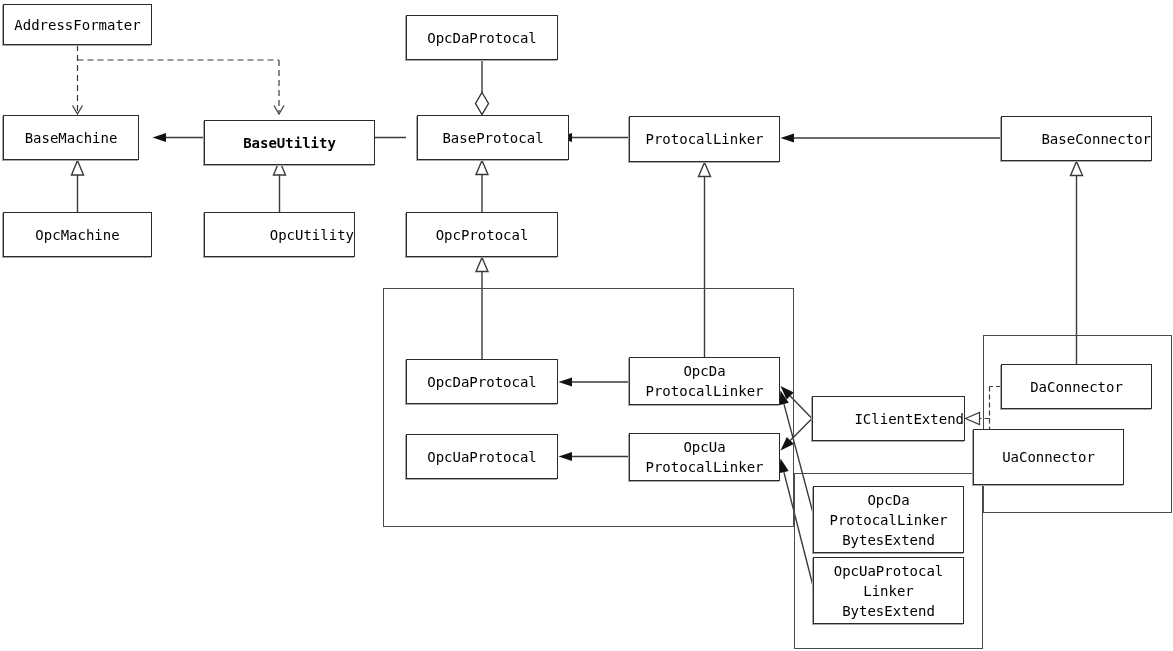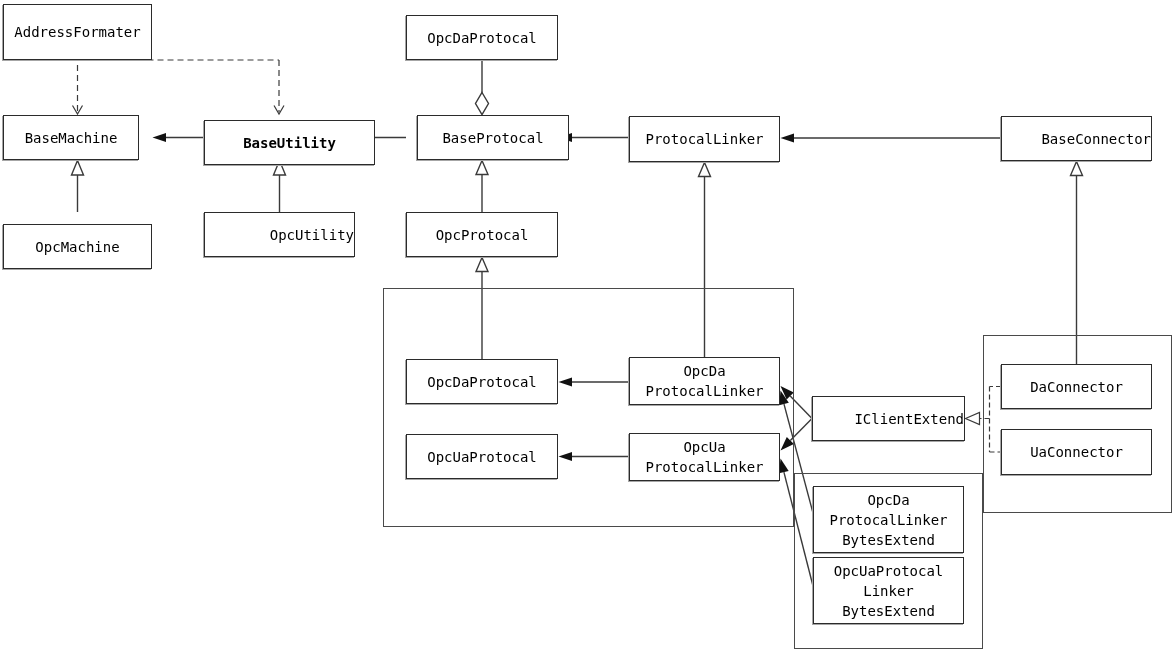--- a/index.html
+++ b/index.html
@@ -138,21 +138,21 @@
         <line x1="989.5" y1="418.5" x2="979.5" y2="418.5"></line>
         <polygon points="965.5,418.5 979.5,412.5 979.5,424.5" fill="#ffffff" stroke-dasharray="none"></polygon>
       </g>
     </g>
   </svg>
 
   <div class="group-box" style="left:383px; top:288px; width:411px; height:239px;"></div>
   <div class="group-box" style="left:794px; top:473px; width:189px; height:176px;"></div>
   <div class="group-box" style="left:983px; top:335px; width:189px; height:178px;"></div>
 
-  <div class="node" style="left:3px; top:4px; width:149px; height:56px;">
+  <div class="node" style="left:3px; top:4px; width:149px; height:41px;">
     <span>AddressFormater</span>
   </div>
 
   <div class="node" style="left:406px; top:15px; width:152px; height:45px;">
     <span>OpcDaProtocal</span>
   </div>
 
   <div class="node" style="left:3px; top:115px; width:136px; height:45px;">
     <span>BaseMachine</span>
   </div>
@@ -166,21 +166,21 @@
   </div>
 
   <div class="node" style="left:629px; top:116px; width:151px; height:46px;">
     <span>ProtocalLinker</span>
   </div>
 
   <div class="node" style="left:1001px; top:116px; width:151px; height:45px;align-items:flex-end;">
     <span>BaseConnector</span>
   </div>
 
-  <div class="node" style="left:3px; top:212px; width:149px; height:45px;margin-top:12px;">
+  <div class="node" style="left:3px; top:212px; width:149px; height:45px;">
     <span>OpcMachine</span>
   </div>
 
   <div class="node" style="left:204px; top:212px; width:151px; height:45px;align-items:flex-end;">
     <span>OpcUtility</span>
   </div>
 
   <div class="node" style="left:406px; top:212px; width:152px; height:45px;">
     <span>OpcProtocal</span>
   </div>
@@ -204,21 +204,21 @@
   </div>
 
   <div class="node" style="left:812px; top:396px; width:153px; height:45px;align-items:flex-end;">
     <span>IClientExtend</span>
   </div>
 
   <div class="node" style="left:1001px; top:364px; width:151px; height:45px;">
     <span>DaConnector</span>
   </div>
 
-  <div class="node" style="left:1001px; top:429px; width:151px; height:46px;justify-content:center;">
+  <div class="node" style="left:973px; top:429px; width:151px; height:56px;justify-content:center;">
     <span>UaConnector</span>
   </div>
 
   <div class="node" style="left:813px; top:486px; width:151px; height:67px;">
     <span>OpcDa</span>
     <span>ProtocalLinker</span>
     <span>BytesExtend</span>
   </div>
 
   <div class="node" style="left:813px; top:557px; width:151px; height:67px;">

